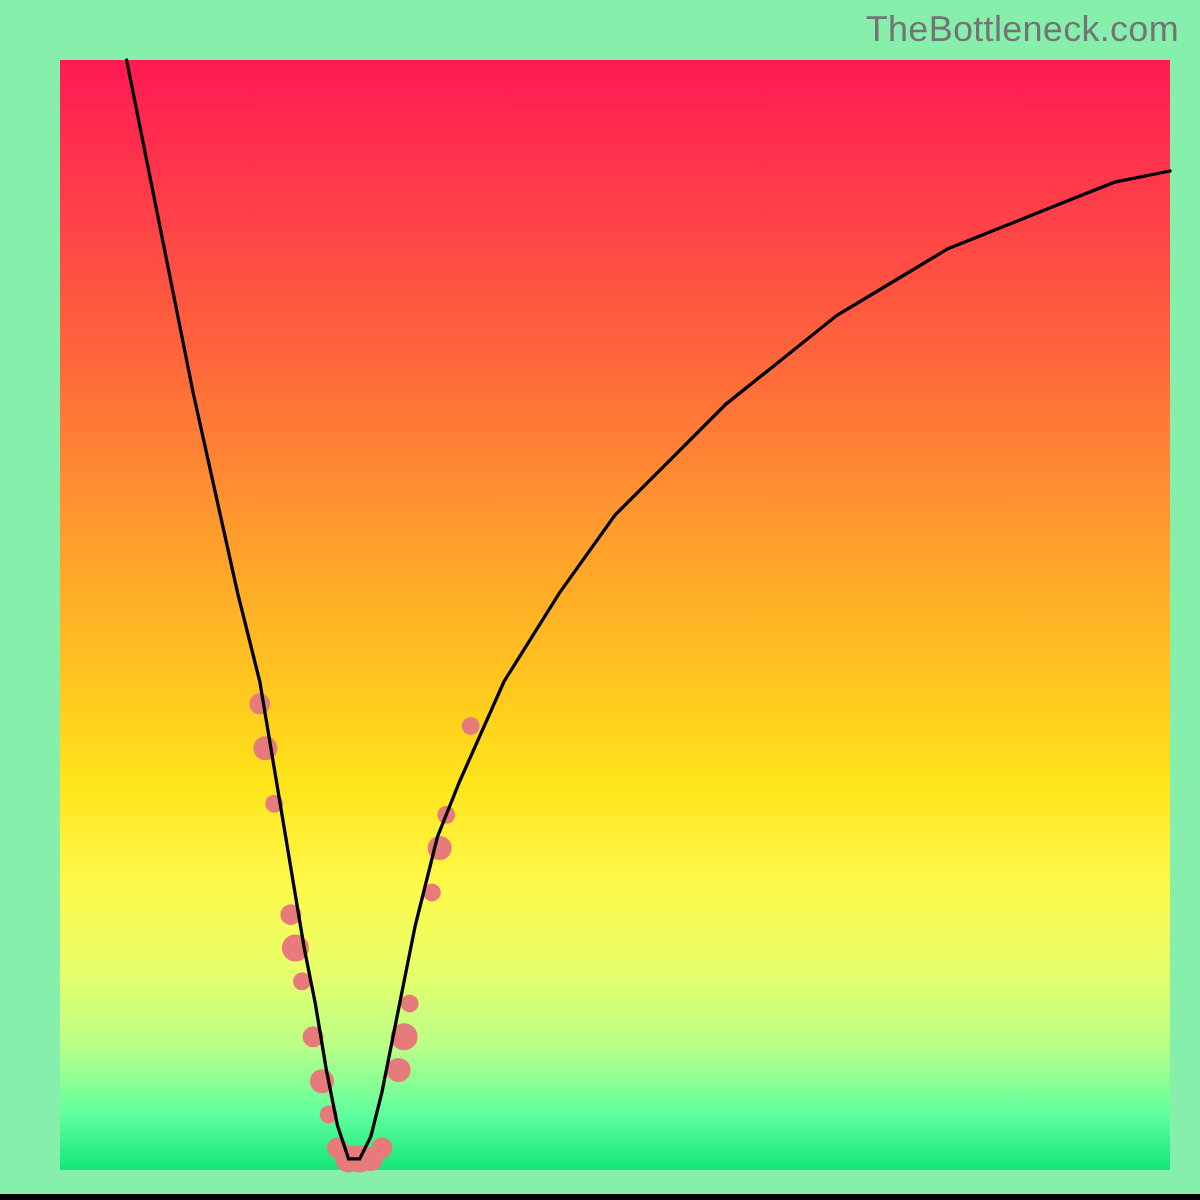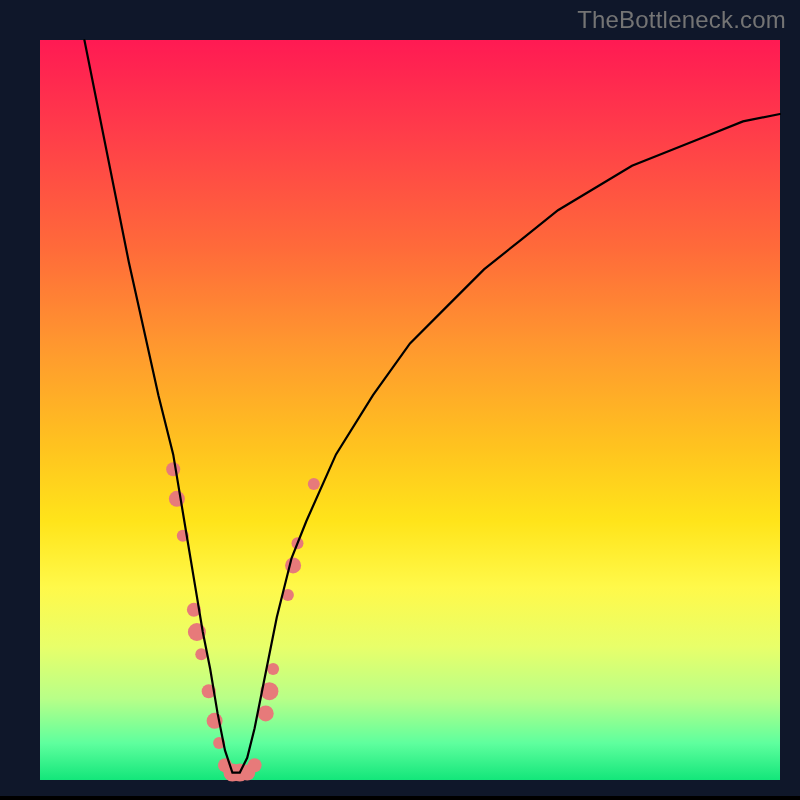--- a/index.html
+++ b/index.html
@@ -10,21 +10,21 @@
     background: #000;
     overflow: hidden;
     font-family: Arial, Helvetica, sans-serif;
   }
   .frame {
     position: absolute;
     left: 0;
     top: 0;
     width: 800px;
     height: 796px;
-    background: #0f172a;
+    background: #86efac;
   }
   .plot {
     position: absolute;
     left: 40px;
     top: 40px;
     width: 740px;
     height: 740px;
     
     background: linear-gradient(to bottom,
       #ff1a53 0%,

